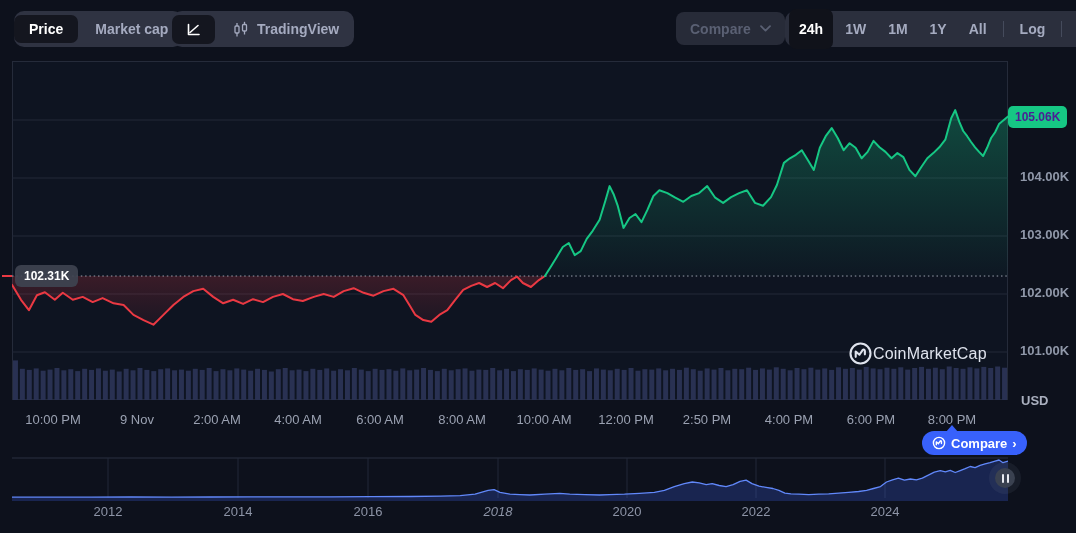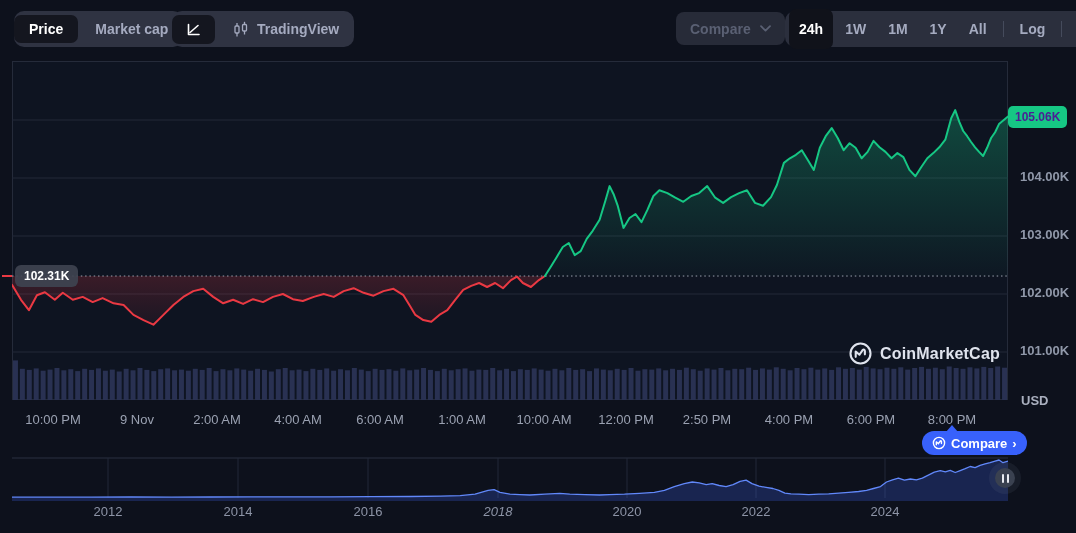--- a/index.html
+++ b/index.html
@@ -29,22 +29,22 @@
   
   #main-chart{position:absolute;left:12px;top:61px;}
   .open-badge{position:absolute;left:15px;top:265px;background:rgba(62,67,80,0.92);color:#fff;font-size:12px;
               font-weight:700;padding:4px 9px;border-radius:6px;z-index:3;}
   .left-tick{position:absolute;left:2px;top:275px;width:10px;height:2px;background:#ea3943;z-index:3;}
   .cur-badge{position:absolute;left:1008px;top:106px;background:#16c784;color:#4c1d95;font-size:12px;
              font-weight:700;padding:4px 7px;border-radius:5px;z-index:3;}
   #y-axis{position:absolute;left:1012px;top:61px;width:64px;height:339px;pointer-events:none;}
   #y-axis .ylab{position:absolute;left:8px;font-size:13px;font-weight:700;color:#9098a9;}
   .usd-label{position:absolute;left:1021px;top:393px;font-size:13px;font-weight:800;color:#aab0bf;}
-  .watermark{position:absolute;left:848px;top:341px;display:flex;align-items:center;gap:7px;z-index:2;
-             color:#dfe3ed;font-size:16px;font-weight:700;letter-spacing:0.2px;}
+  .watermark{position:absolute;left:848px;top:341px;display:flex;align-items:center;gap:0;z-index:2;
+             color:#dfe3ed;font-size:16px;font-weight:400;letter-spacing:0.2px;}
   #x-axis{position:absolute;left:12px;top:412px;width:996px;height:18px;}
   #x-axis .xlab{position:absolute;transform:translateX(-50%);font-size:13px;color:#9aa1b1;white-space:nowrap;}
 
   
   .analyze{position:absolute;left:922px;top:431px;height:24px;background:#3861fb;border-radius:12px;
            display:flex;align-items:center;gap:5px;padding:0 10px;color:#fff;font-size:13px;font-weight:700;z-index:4;}
   .analyze .ptr{position:absolute;left:24px;top:-6px;width:0;height:0;border-left:6px solid transparent;
                 border-right:6px solid transparent;border-bottom:7px solid #3861fb;}
   .analyze .chev{font-size:13px;font-weight:700;line-height:1;}
 
@@ -291,21 +291,21 @@
     </svg>
     <span>CoinMarketCap</span>
   </div>
 
   <div id="x-axis">
       <div class="xlab" style="left: 41px;">10:00 PM</div>
       <div class="xlab" style="left: 125px;">9 Nov</div>
       <div class="xlab" style="left: 205px;">2:00 AM</div>
       <div class="xlab" style="left: 286px;">4:00 AM</div>
       <div class="xlab" style="left: 368px;">6:00 AM</div>
-      <div class="xlab" style="left: 450px;">1:00 AM</div>
+      <div class="xlab" style="left: 450px;">8:00 AM</div>
       <div class="xlab" style="left: 532px;">10:00 AM</div>
       <div class="xlab" style="left: 614px;">12:00 PM</div>
       <div class="xlab" style="left: 695px;">2:50 PM</div>
       <div class="xlab" style="left: 777px;">4:00 PM</div>
       <div class="xlab" style="left: 859px;">6:00 PM</div>
       <div class="xlab" style="left: 940px;">8:00 PM</div>
     </div>
 
   <button class="analyze">
     <span class="ptr"></span>

